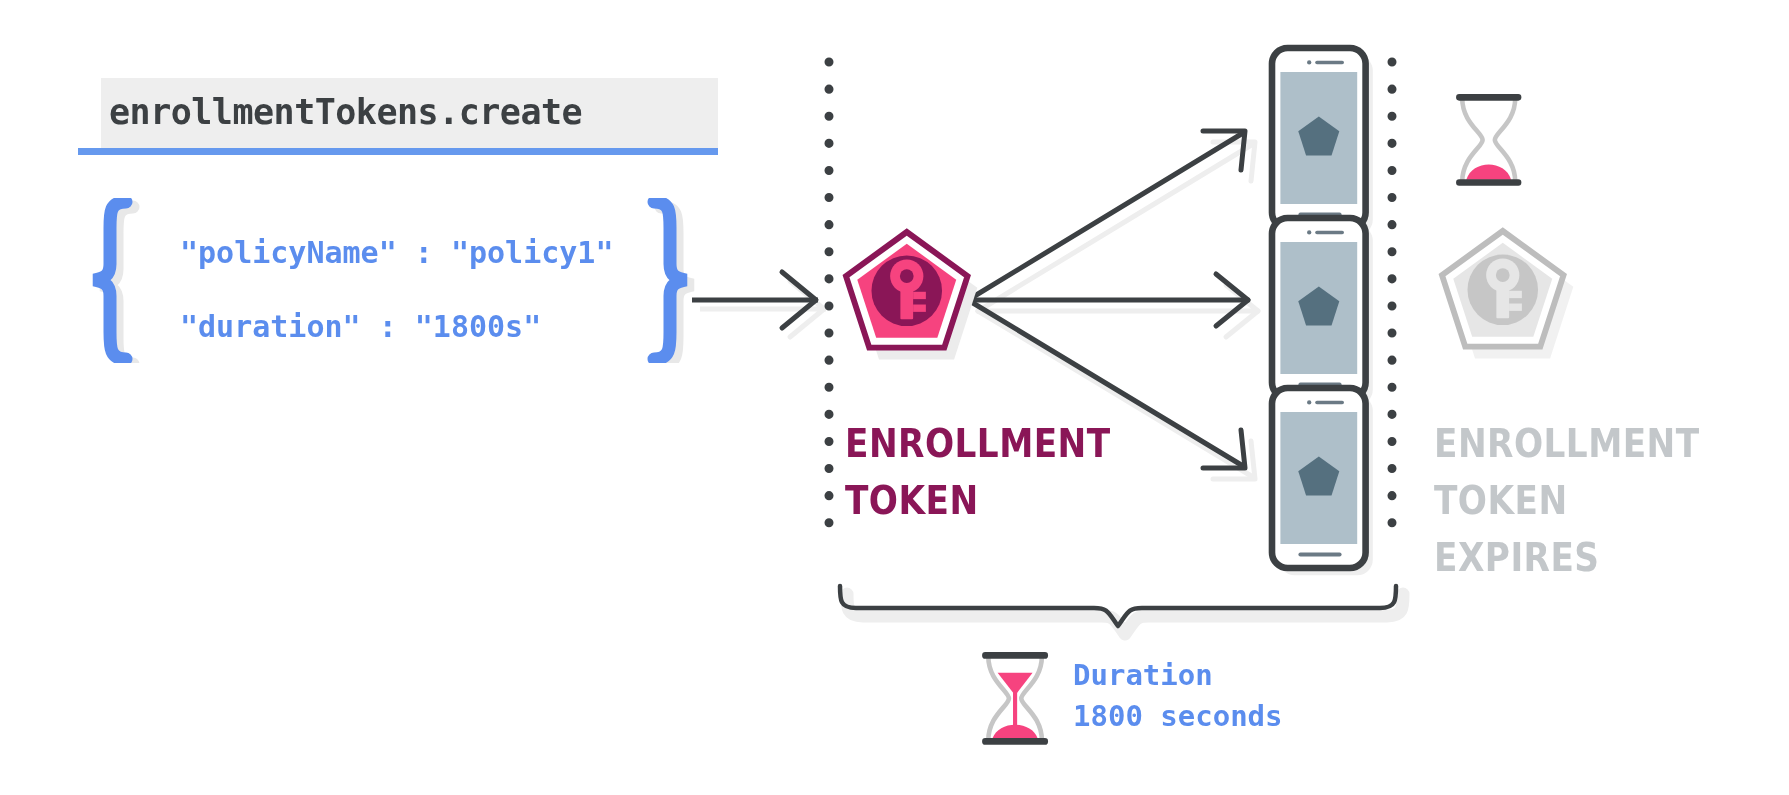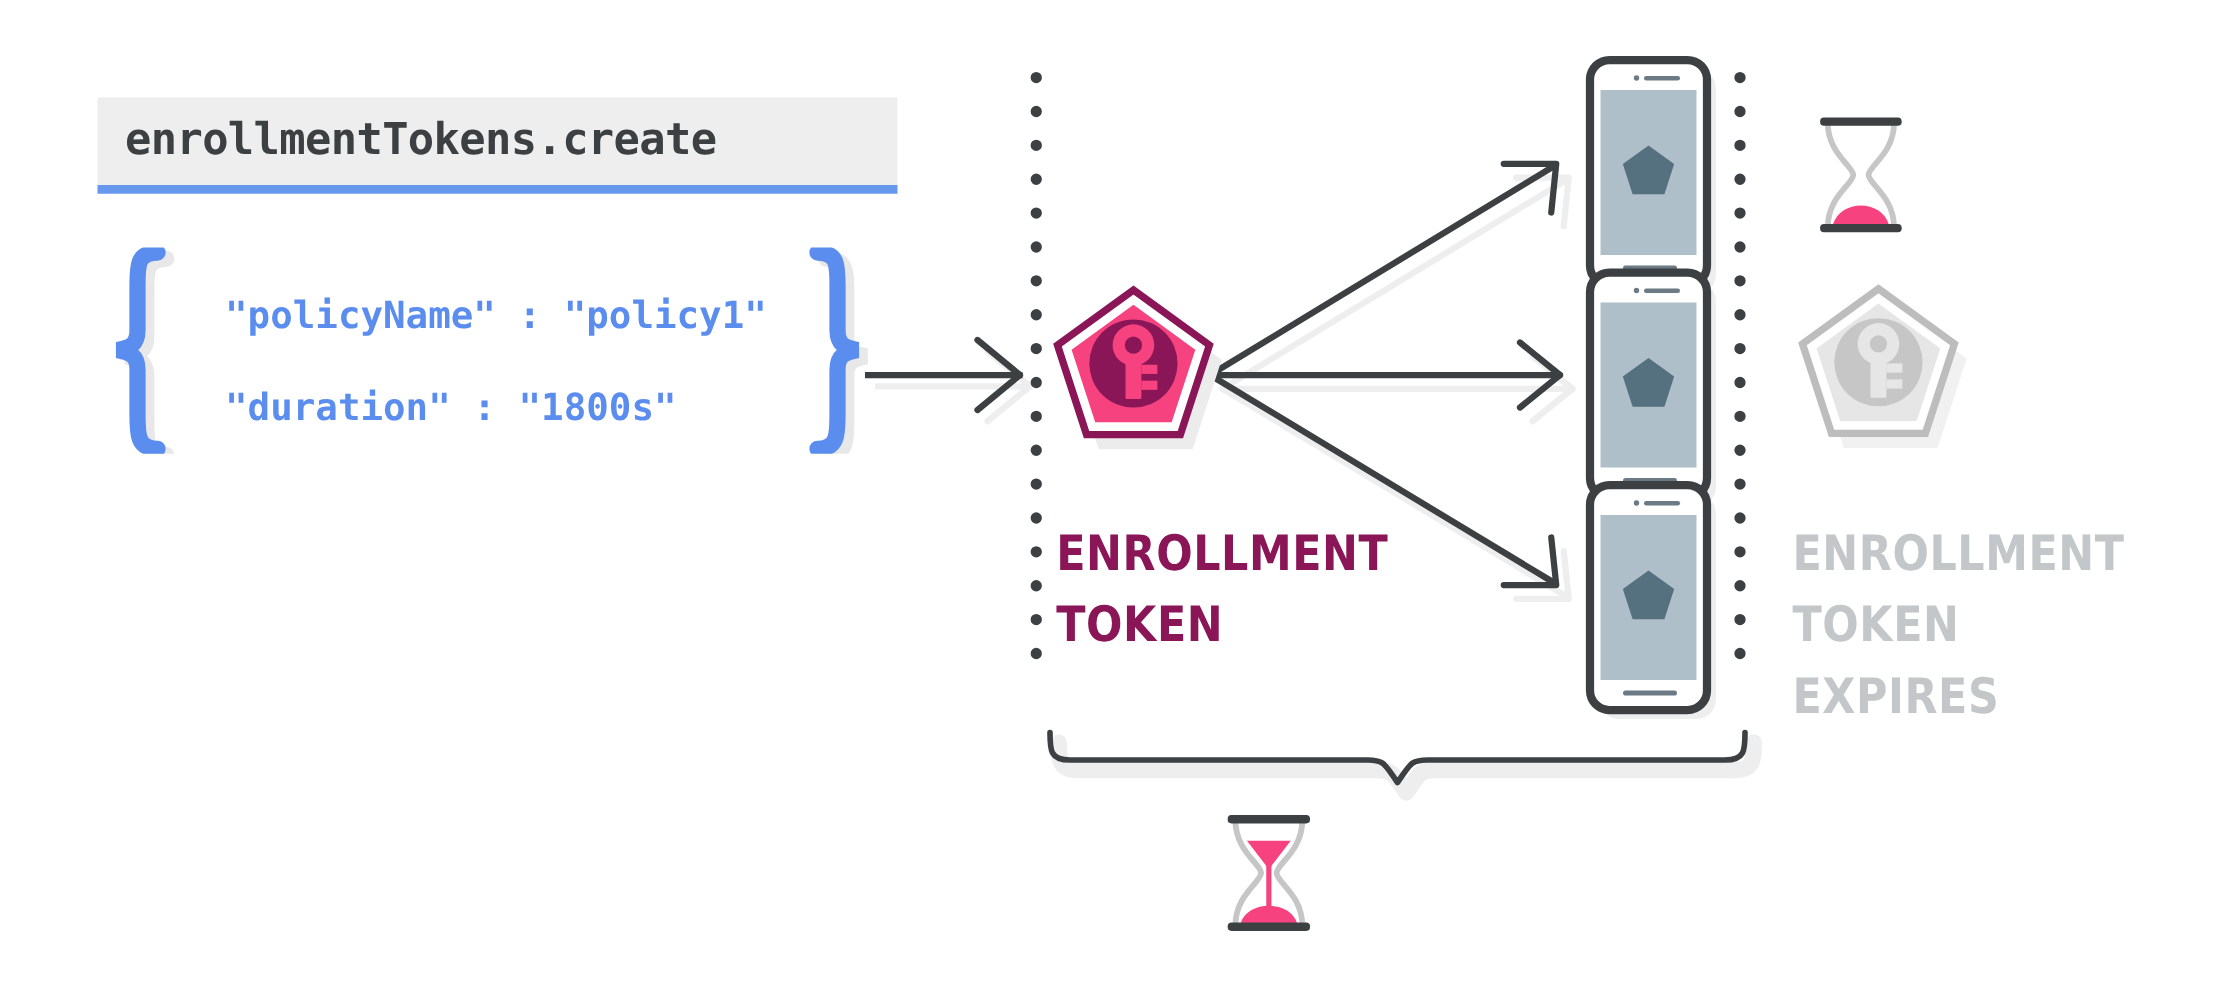--- a/index.html
+++ b/index.html
@@ -8,21 +8,22 @@
     font-family:"Liberation Sans", sans-serif;
   }
   .stage{position:absolute;left:0;top:0;width:1789px;height:795px;}
 
   
   #api-title-block{
     position:absolute;left:78px;top:78px;width:640px;
   }
   #api-title-bar{
     background:#eeeeee;
-    padding:14px 22px 16px 22px;
+    padding:14px 22px 16px 8px;
+    margin-left:23px;
   }
   #api-title-text{
     font-family:"DejaVu Sans Mono","Liberation Mono",monospace;
     font-weight:700;
     font-size:35px;
     letter-spacing:-0.5px;
     color:#3c4043;
     white-space:nowrap;
   }
   #api-title-underline{
@@ -250,14 +251,18 @@
     <div>ENROLLMENT</div>
     <div>TOKEN</div>
   </div>
 
   <div id="expire-label">
     <div>ENROLLMENT</div>
     <div>TOKEN</div>
     <div>EXPIRES</div>
   </div>
 
+  <div id="duration-caption">
+    <div class="duration-line">Duration</div>
+    <div class="duration-line">1800 seconds</div>
+  </div>
 
 </div>
 
 </body></html>

